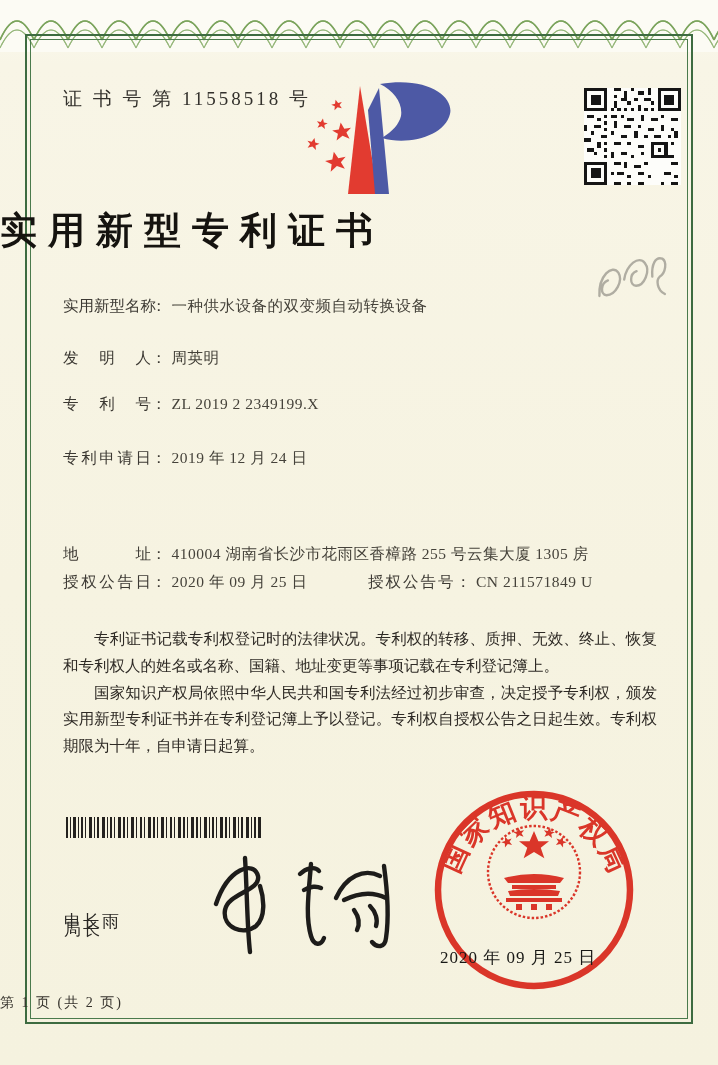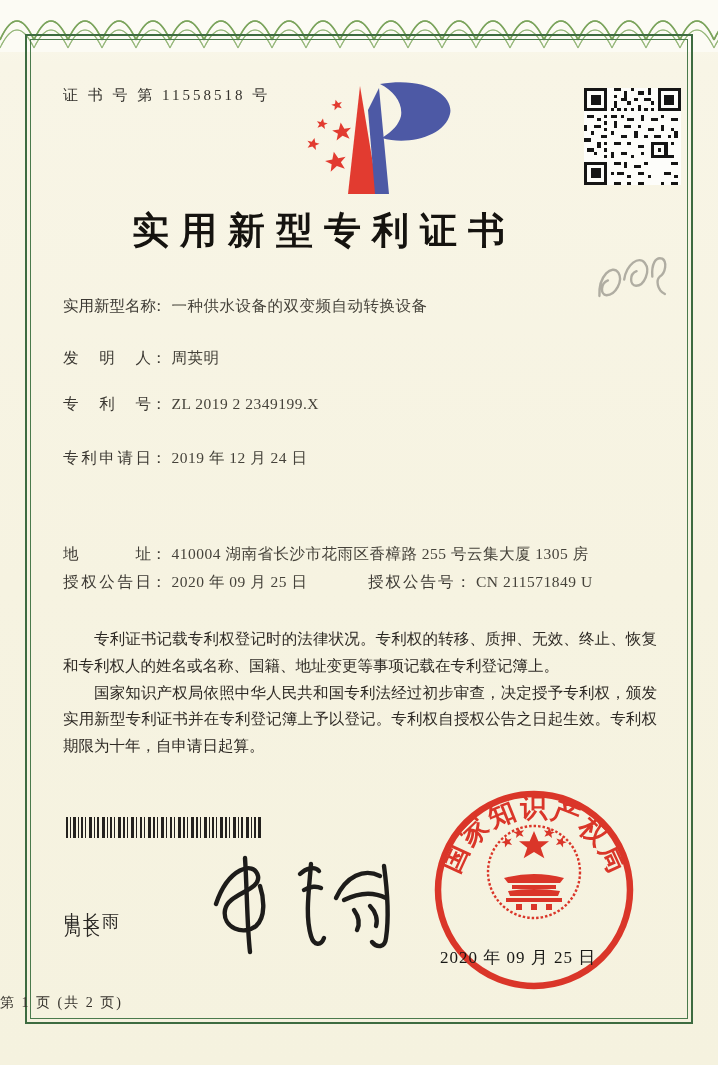--- a/index.html
+++ b/index.html
@@ -16,26 +16,26 @@
   .cert-border-outer{
     position:absolute;left:25px;top:34px;width:664px;height:986px;
     border:2.5px solid #3d6b40;
   }
   .cert-border-inner{
     position:absolute;left:3px;top:3px;right:3px;bottom:3px;
     border:1px solid #4a7a4c;
   }
   .cert-no{
     position:absolute;left:63px;top:86px;
-    font-size:15px;letter-spacing:3px;color:#33312c;
+    font-size:19px;letter-spacing:3px;color:#33312c;
   }
   .logo{position:absolute;left:280px;top:80px;width:178px;height:122px;}
   .qr{position:absolute;left:584px;top:88px;width:97px;height:97px;}
   .title{
-    position:absolute;left:0;top:206px;width:648px;text-align:center;
+    position:absolute;left:0;top:206px;width:648px;text-align:left;
     font-size:37px;font-weight:700;letter-spacing:11px;color:#15130f;
   }
   .scribble{position:absolute;left:588px;top:246px;width:84px;height:64px;transform:rotate(-14deg);opacity:.85;}
   .field-row{position:absolute;left:63px;width:592px;font-size:15.5px;color:#3c3933;white-space:nowrap;}
   .flabel{display:inline-block;width:88px;text-align:justify;text-align-last:justify;vertical-align:bottom;}
   .colon{display:inline-block;margin-right:5px;}
   .fvalue{letter-spacing:.5px;color:#45423a;}
   .grant-pair{position:absolute;left:305px;top:0;}
   .grant-pair .flabel2{letter-spacing:2px;}
   .bodytext{

